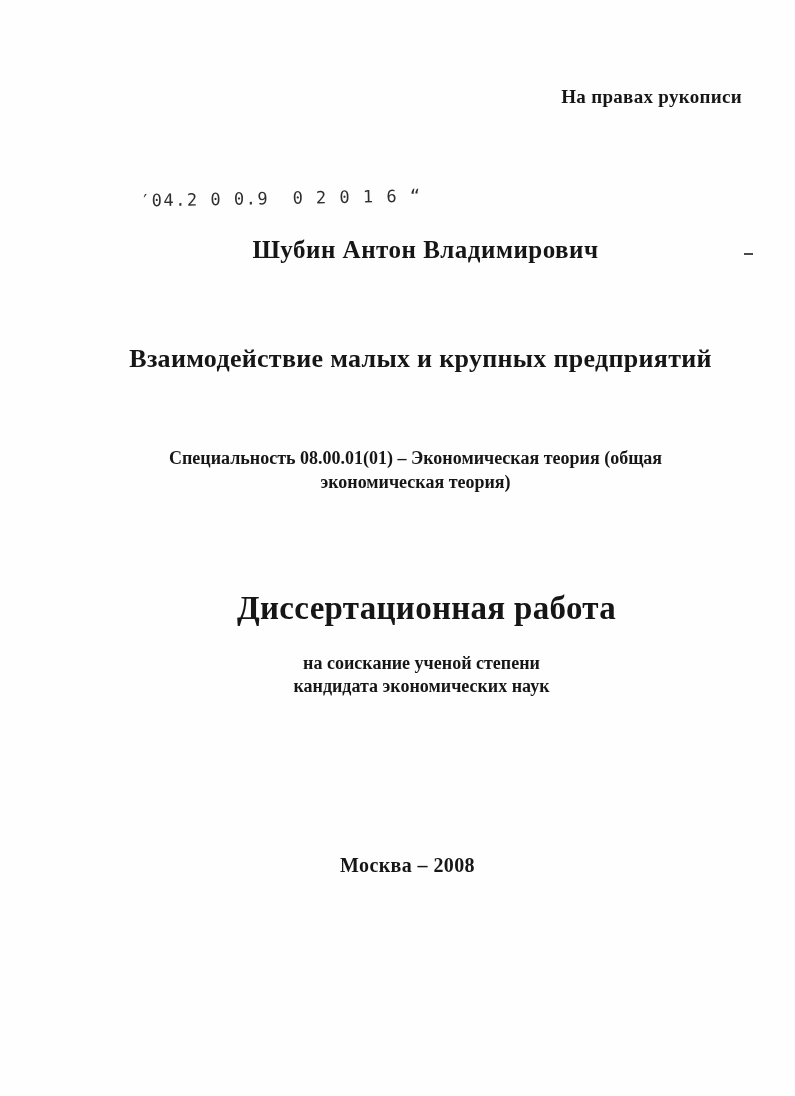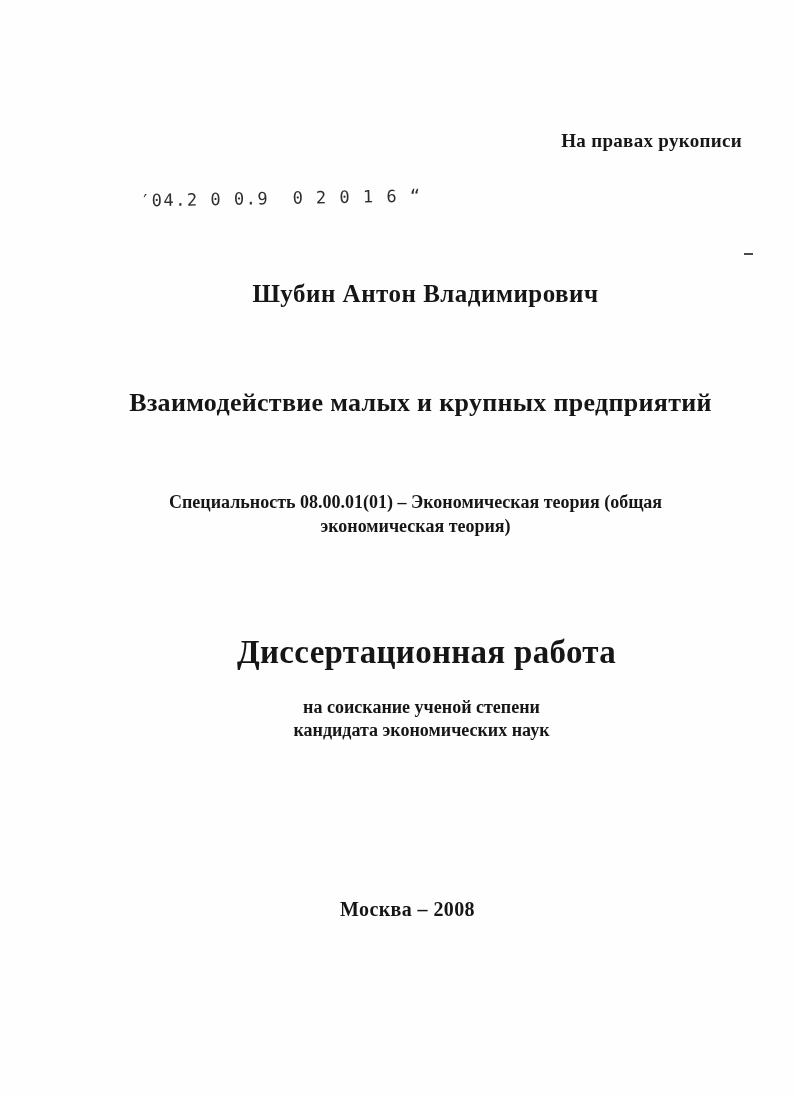--- a/index.html
+++ b/index.html
@@ -9,21 +9,21 @@
   }
   .page {
     position: relative;
     width: 795px;
     height: 1096px;
     background: #fefefe;
     font-family: "Liberation Serif", serif;
     color: #161616;
     overflow: hidden;
   }
-  .abs { position: absolute; left: 0; right: 0; margin-top: 44px; }
+  .abs { position: absolute; left: 0; right: 0; }
 
   .manuscript-note {
     top: 86px;
     text-align: right;
     padding-right: 53px;
     font-size: 19px;
     font-weight: bold;
     letter-spacing: 0.3px;
   }
 

